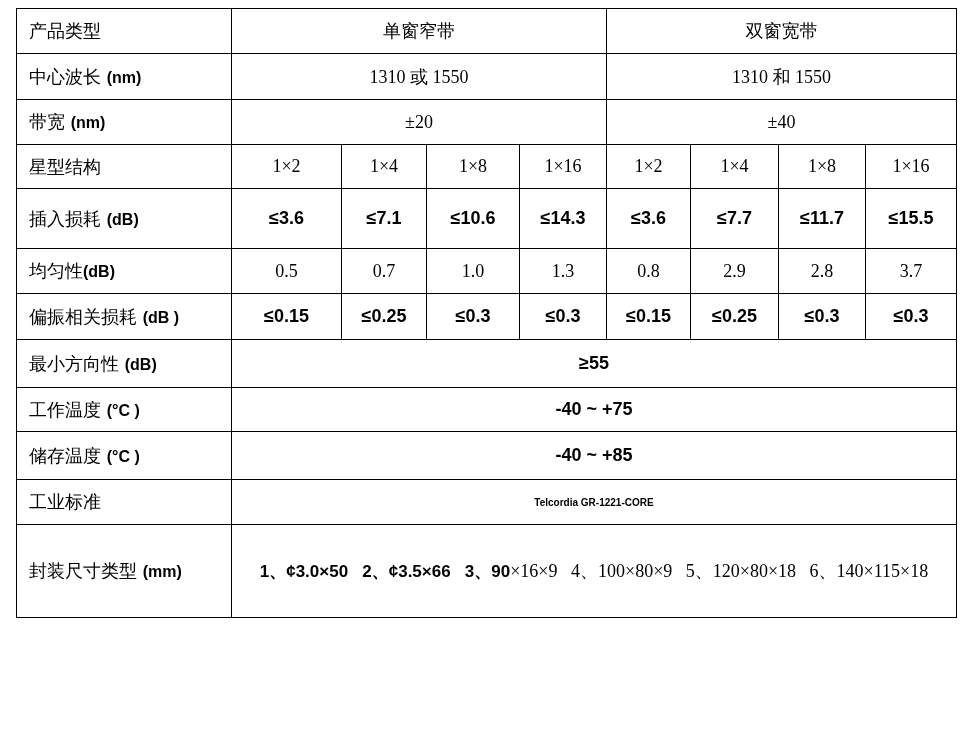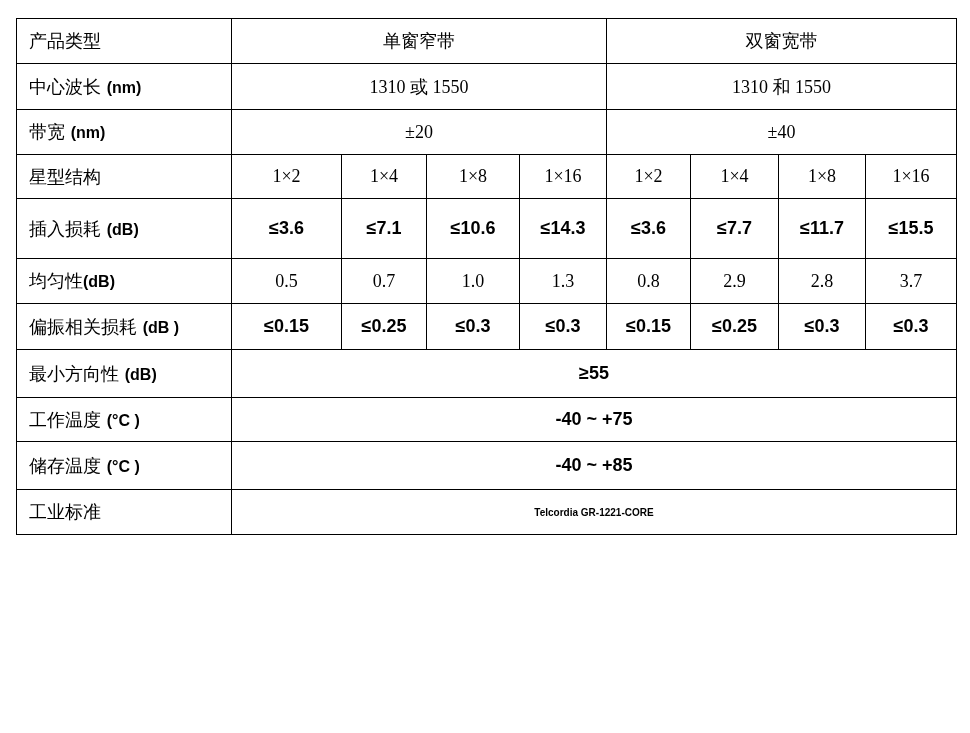--- a/index.html
+++ b/index.html
@@ -1,18 +1,18 @@
 <!DOCTYPE html>
 <html><head>
 <meta charset="utf-8">
 <style>
   html, body { margin:0; padding:0; background:#ffffff; }
   body { width:970px; height:733px; position:relative; overflow:hidden; }
   table.spec {
-    position:absolute; left:16px; top:18px;
+    position:absolute; left:16px; top:8px;
     border-collapse:collapse; table-layout:fixed;
     width:940px;
   }
   table.spec td {
     border:1.5px solid #000;
     padding:0;
     font-size:18px;
     color:#000;
     vertical-align:middle;
   }
@@ -131,14 +131,18 @@
     <td class="lbl"><span>储存温度</span> <span class="unit">(°C )</span></td>
     <td colspan="8" class="bold">-40 ~ +85</td>
   </tr>
 
 
   <tr style="height:45px">
     <td class="lbl">工业标准</td>
     <td colspan="8" class="bold" style="font-size:10px">Telcordia GR-1221-CORE</td>
   </tr>
 
+  <tr style="height:93px">
+    <td class="lbl"><span>封装尺寸类型</span> <span class="unit">(mm)</span></td>
+    <td colspan="8" class="pkg"><b style="white-space:pre">1、¢3.0×50   2、¢3.5×66   3、90</b><span style="white-space:pre-wrap">×16×9   4、100×80×9   5、120×80×18   6、140×115×18</span></td>
+  </tr>
 </tbody>
   </table>
 
 </body></html>

